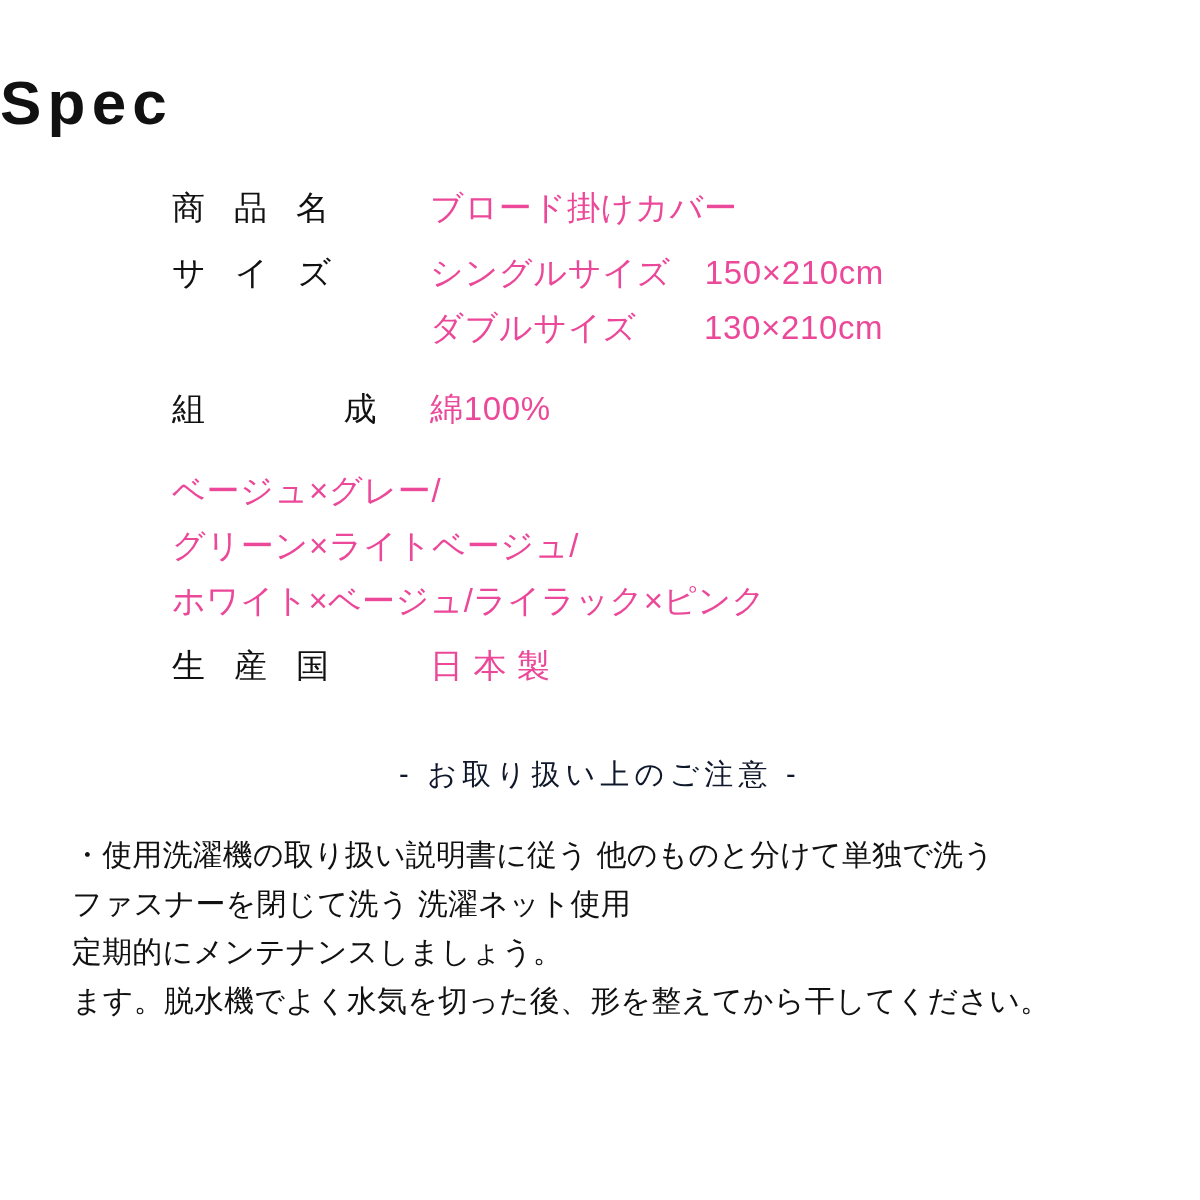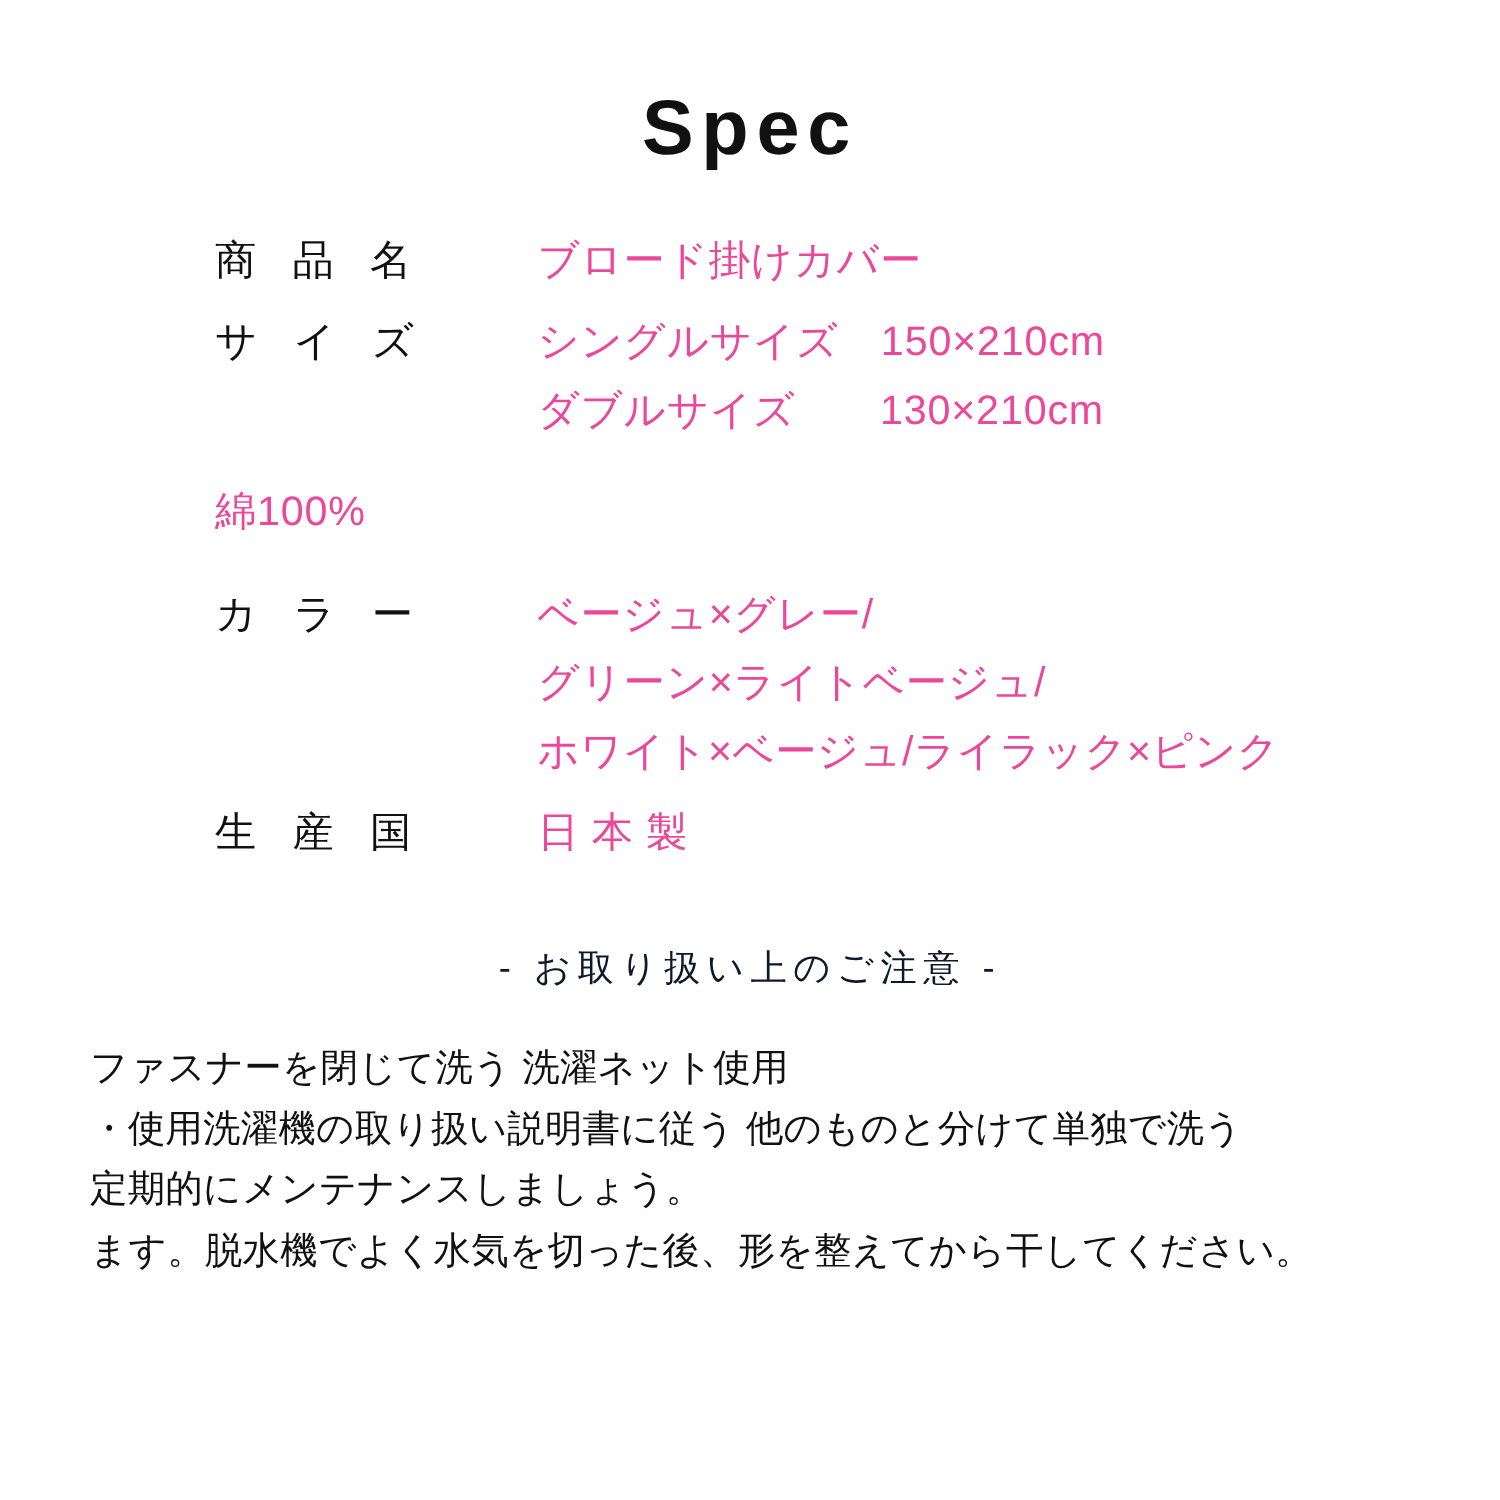--- a/index.html
+++ b/index.html
@@ -16,21 +16,21 @@
     overflow: hidden;
   }
   .page {
     width: 1200px;
     height: 1200px;
     box-sizing: border-box;
     padding: 0;
     position: relative;
   }
   .title {
-    text-align: center;
+    text-align: left;
     font-size: 62px;
     font-weight: bold;
     letter-spacing: 0.10em;
     color: #111111;
     margin: 0;
     padding-top: 72px;
     line-height: 1;
   }
   .spec-table {
     margin-top: 48px;
@@ -107,45 +107,45 @@
 
     <div class="spec-row gap-row">
       <div class="spec-label">サ イ ズ</div>
       <div class="spec-values">
         <div class="spec-value-line">シングルサイズ　150×210cm</div>
         <div class="spec-value-line">ダブルサイズ　　130×210cm</div>
       </div>
     </div>
 
     <div class="spec-row gap-row">
+      <div class="spec-label">組　　　成</div>
       <div class="spec-values">
         <div class="spec-value-line">綿100%</div>
       </div>
     </div>
 
     <div class="spec-row">
-      <div class="spec-label">カ ラ ー</div>
       <div class="spec-values">
         <div class="spec-value-line">ベージュ×グレー/</div>
         <div class="spec-value-line">グリーン×ライトベージュ/</div>
         <div class="spec-value-line wide">ホワイト×ベージュ/ライラック×ピンク</div>
       </div>
     </div>
 
     <div class="spec-row">
       <div class="spec-label">生 産 国</div>
       <div class="spec-values">
         <div class="spec-value-line">日 本 製</div>
       </div>
     </div>
 
   </div>
 
   <div class="notice-heading">- お取り扱い上のご注意 -</div>
 
   <div class="notice-body">
+    <div class="notice-line">・使用洗濯機の取り扱い説明書に従う 他のものと分けて単独で洗う</div>
     <div class="notice-line">ファスナーを閉じて洗う 洗濯ネット使用</div>
-    <div class="notice-line">・使用洗濯機の取り扱い説明書に従う 他のものと分けて単独で洗う</div>
     <div class="notice-line">定期的にメンテナンスしましょう。</div>
     <div class="notice-line">ます。脱水機でよく水気を切った後、形を整えてから干してください。</div>
   </div>
 
 </div>
 
 </body></html>

